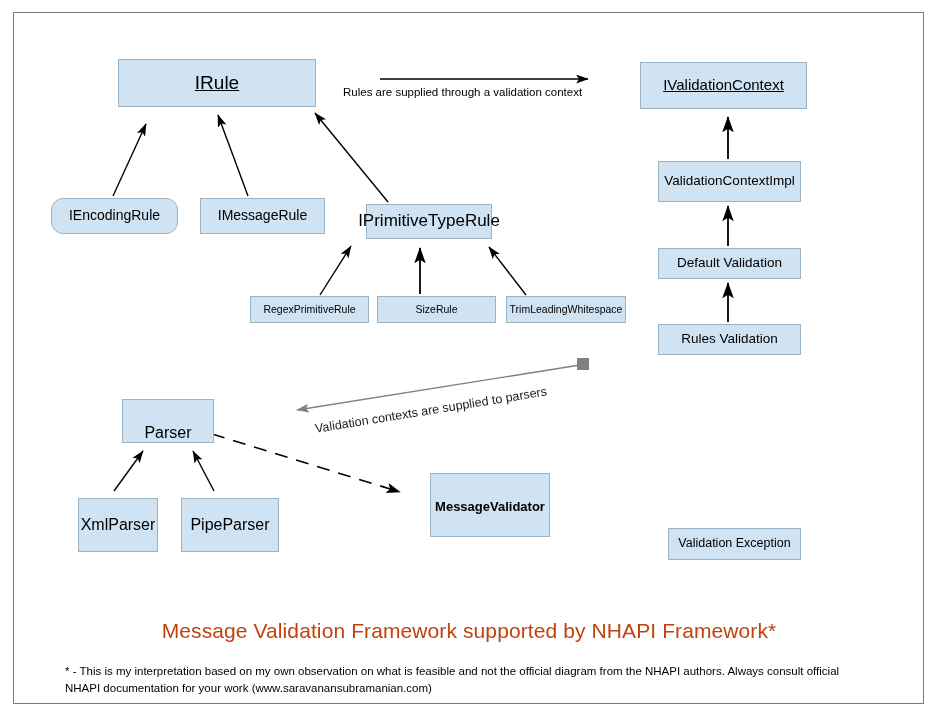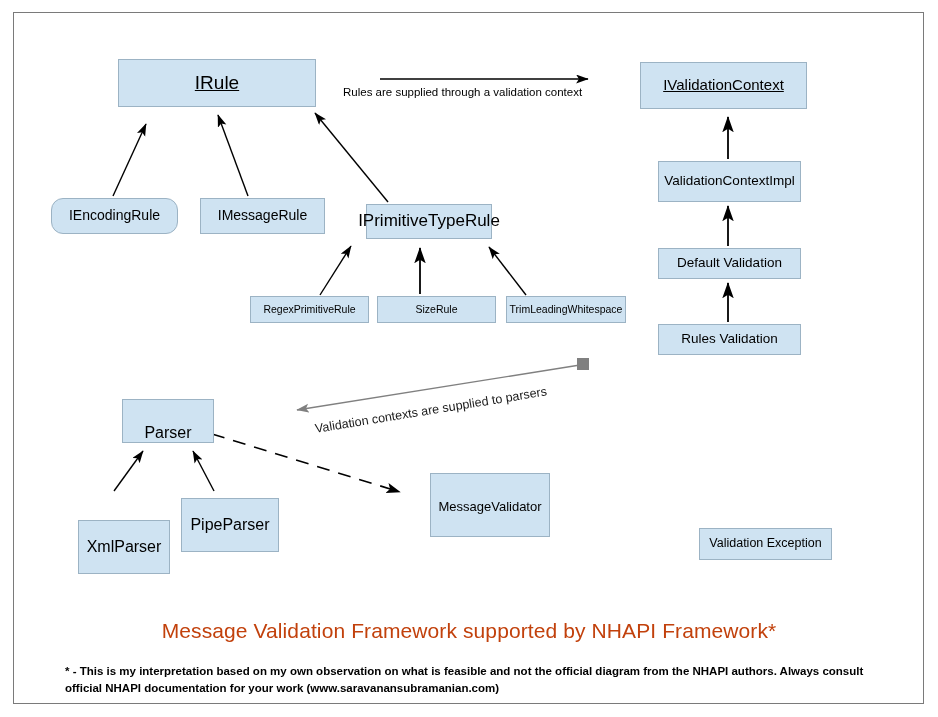--- a/index.html
+++ b/index.html
@@ -44,20 +44,21 @@
     align-items: center;
     justify-content: center;
     color: #000000;
     text-align: center;
     line-height: 1.1;
     padding: 0 4px;
   }
   .node.topalign {
     align-items: flex-start;
     padding-top: 26px;
+    font-weight: bold;
   }
   .node .lbl {
     display: block;
   }
   .node.iface .lbl {
     text-decoration: underline;
   }
   .caption-rot {
     position: absolute;
     color: #1a1a1a;
@@ -75,21 +76,20 @@
     letter-spacing: 0.1px;
   }
   #footnote {
     position: absolute;
     left: 65px;
     top: 663px;
     width: 800px;
     font-size: 11.5px;
     line-height: 1.45;
     color: #000000;
-    font-weight: bold;
   }
   #note-block {
     position: absolute;
     left: 348px;
     top: 547px;
     width: 290px;
     font-size: 11.5px;
     line-height: 1.42;
     color: #000000;
     font-weight: 600;
@@ -219,33 +219,33 @@
   </div>
 
   <div class="node" style="left:658px; top:324px; width:143px; height:31px; font-size:13.5px;">
     <span class="lbl">Rules Validation</span>
   </div>
 
   <div class="node" style="left:122px; top:399px; width:92px; height:44px; font-size:16px;align-items:flex-end;">
     <span class="lbl">Parser</span>
   </div>
 
-  <div class="node" style="left:78px; top:498px; width:92px; height:54px; font-size:16px;margin-top:22px;">
+  <div class="node" style="left:78px; top:498px; width:80px; height:54px; font-size:16px;">
     <span class="lbl">XmlParser</span>
   </div>
 
   <div class="node" style="left:181px; top:498px; width:98px; height:54px; font-size:16px;">
     <span class="lbl">PipeParser</span>
   </div>
 
   <div class="node topalign" style="left:430px; top:473px; width:120px; height:64px; font-size:13px;">
     <span class="lbl">MessageValidator</span>
   </div>
 
-  <div class="node" style="left:668px; top:528px; width:133px; height:32px; font-size:12.5px;margin-left:31px;">
+  <div class="node" style="left:668px; top:528px; width:133px; height:32px; font-size:12.5px;">
     <span class="lbl">Validation Exception</span>
   </div>
 
   <div id="rules-caption">Rules are supplied through a validation context</div>
 
   <div class="caption-rot" style="left:314px; top:422px; font-size:12.5px; transform: rotate(-9.2deg);">Validation contexts are supplied to parsers</div>
 
 
   <div id="title">Message Validation Framework supported by NHAPI Framework*</div>
 

